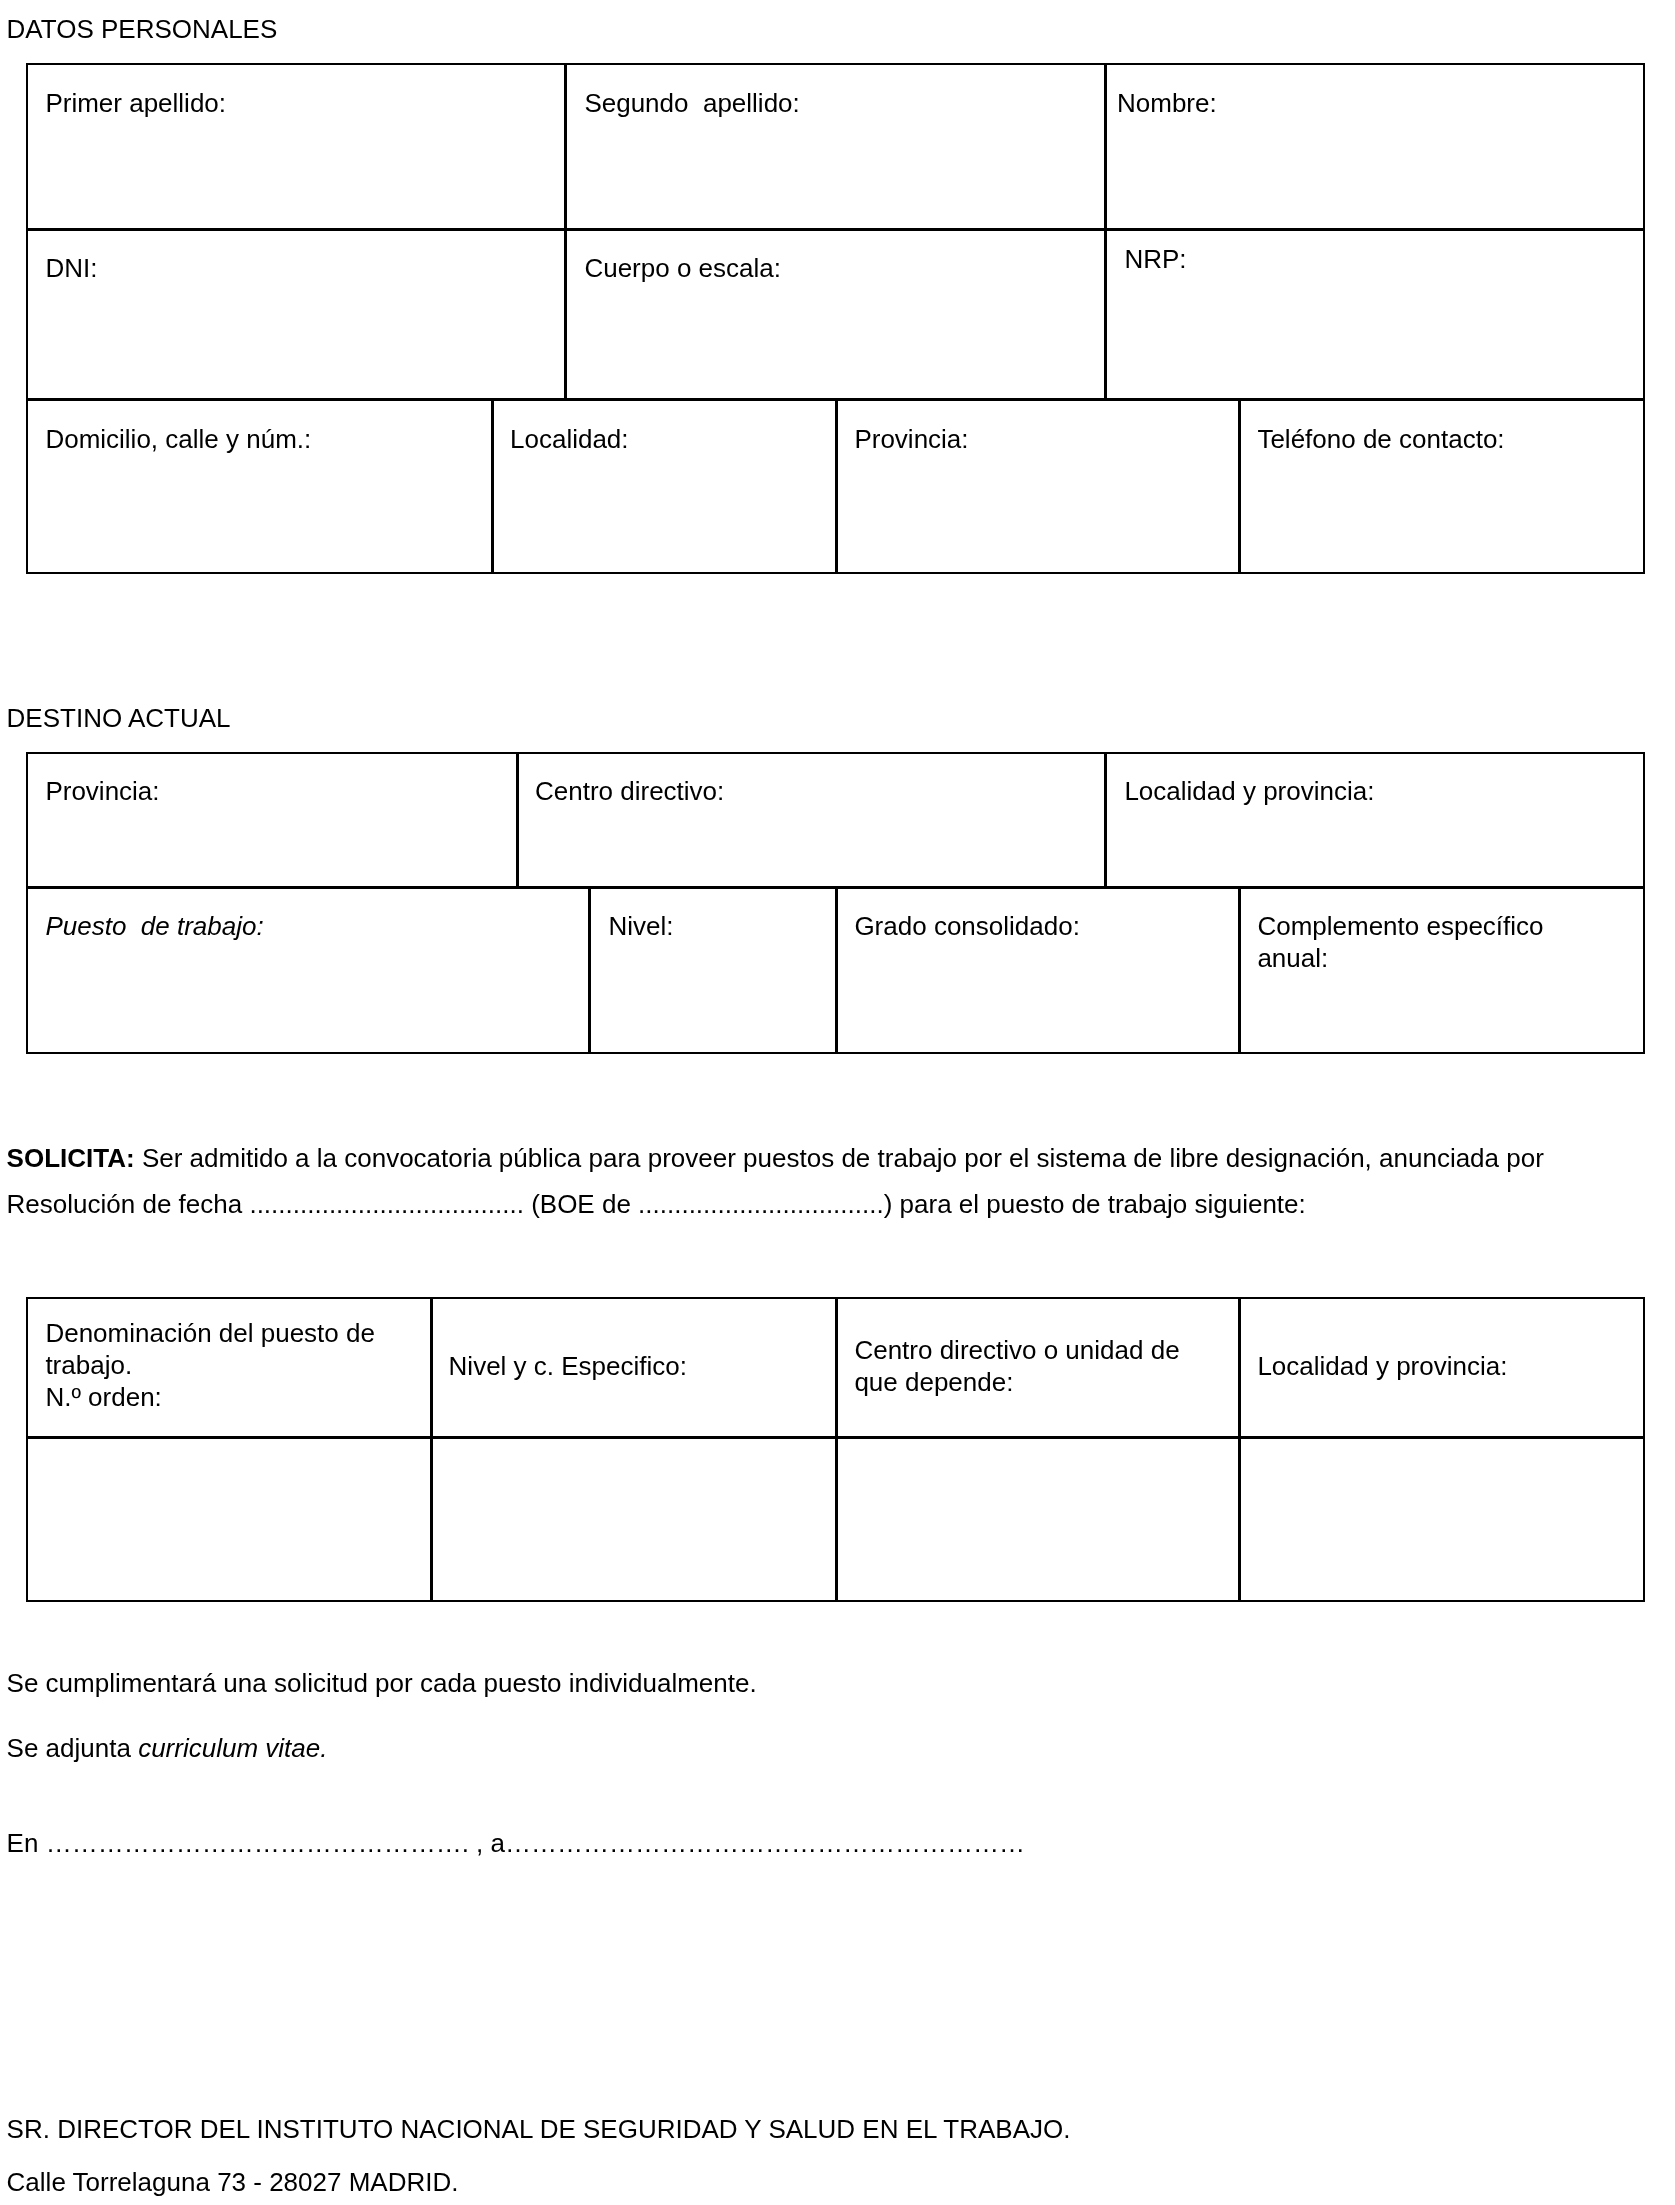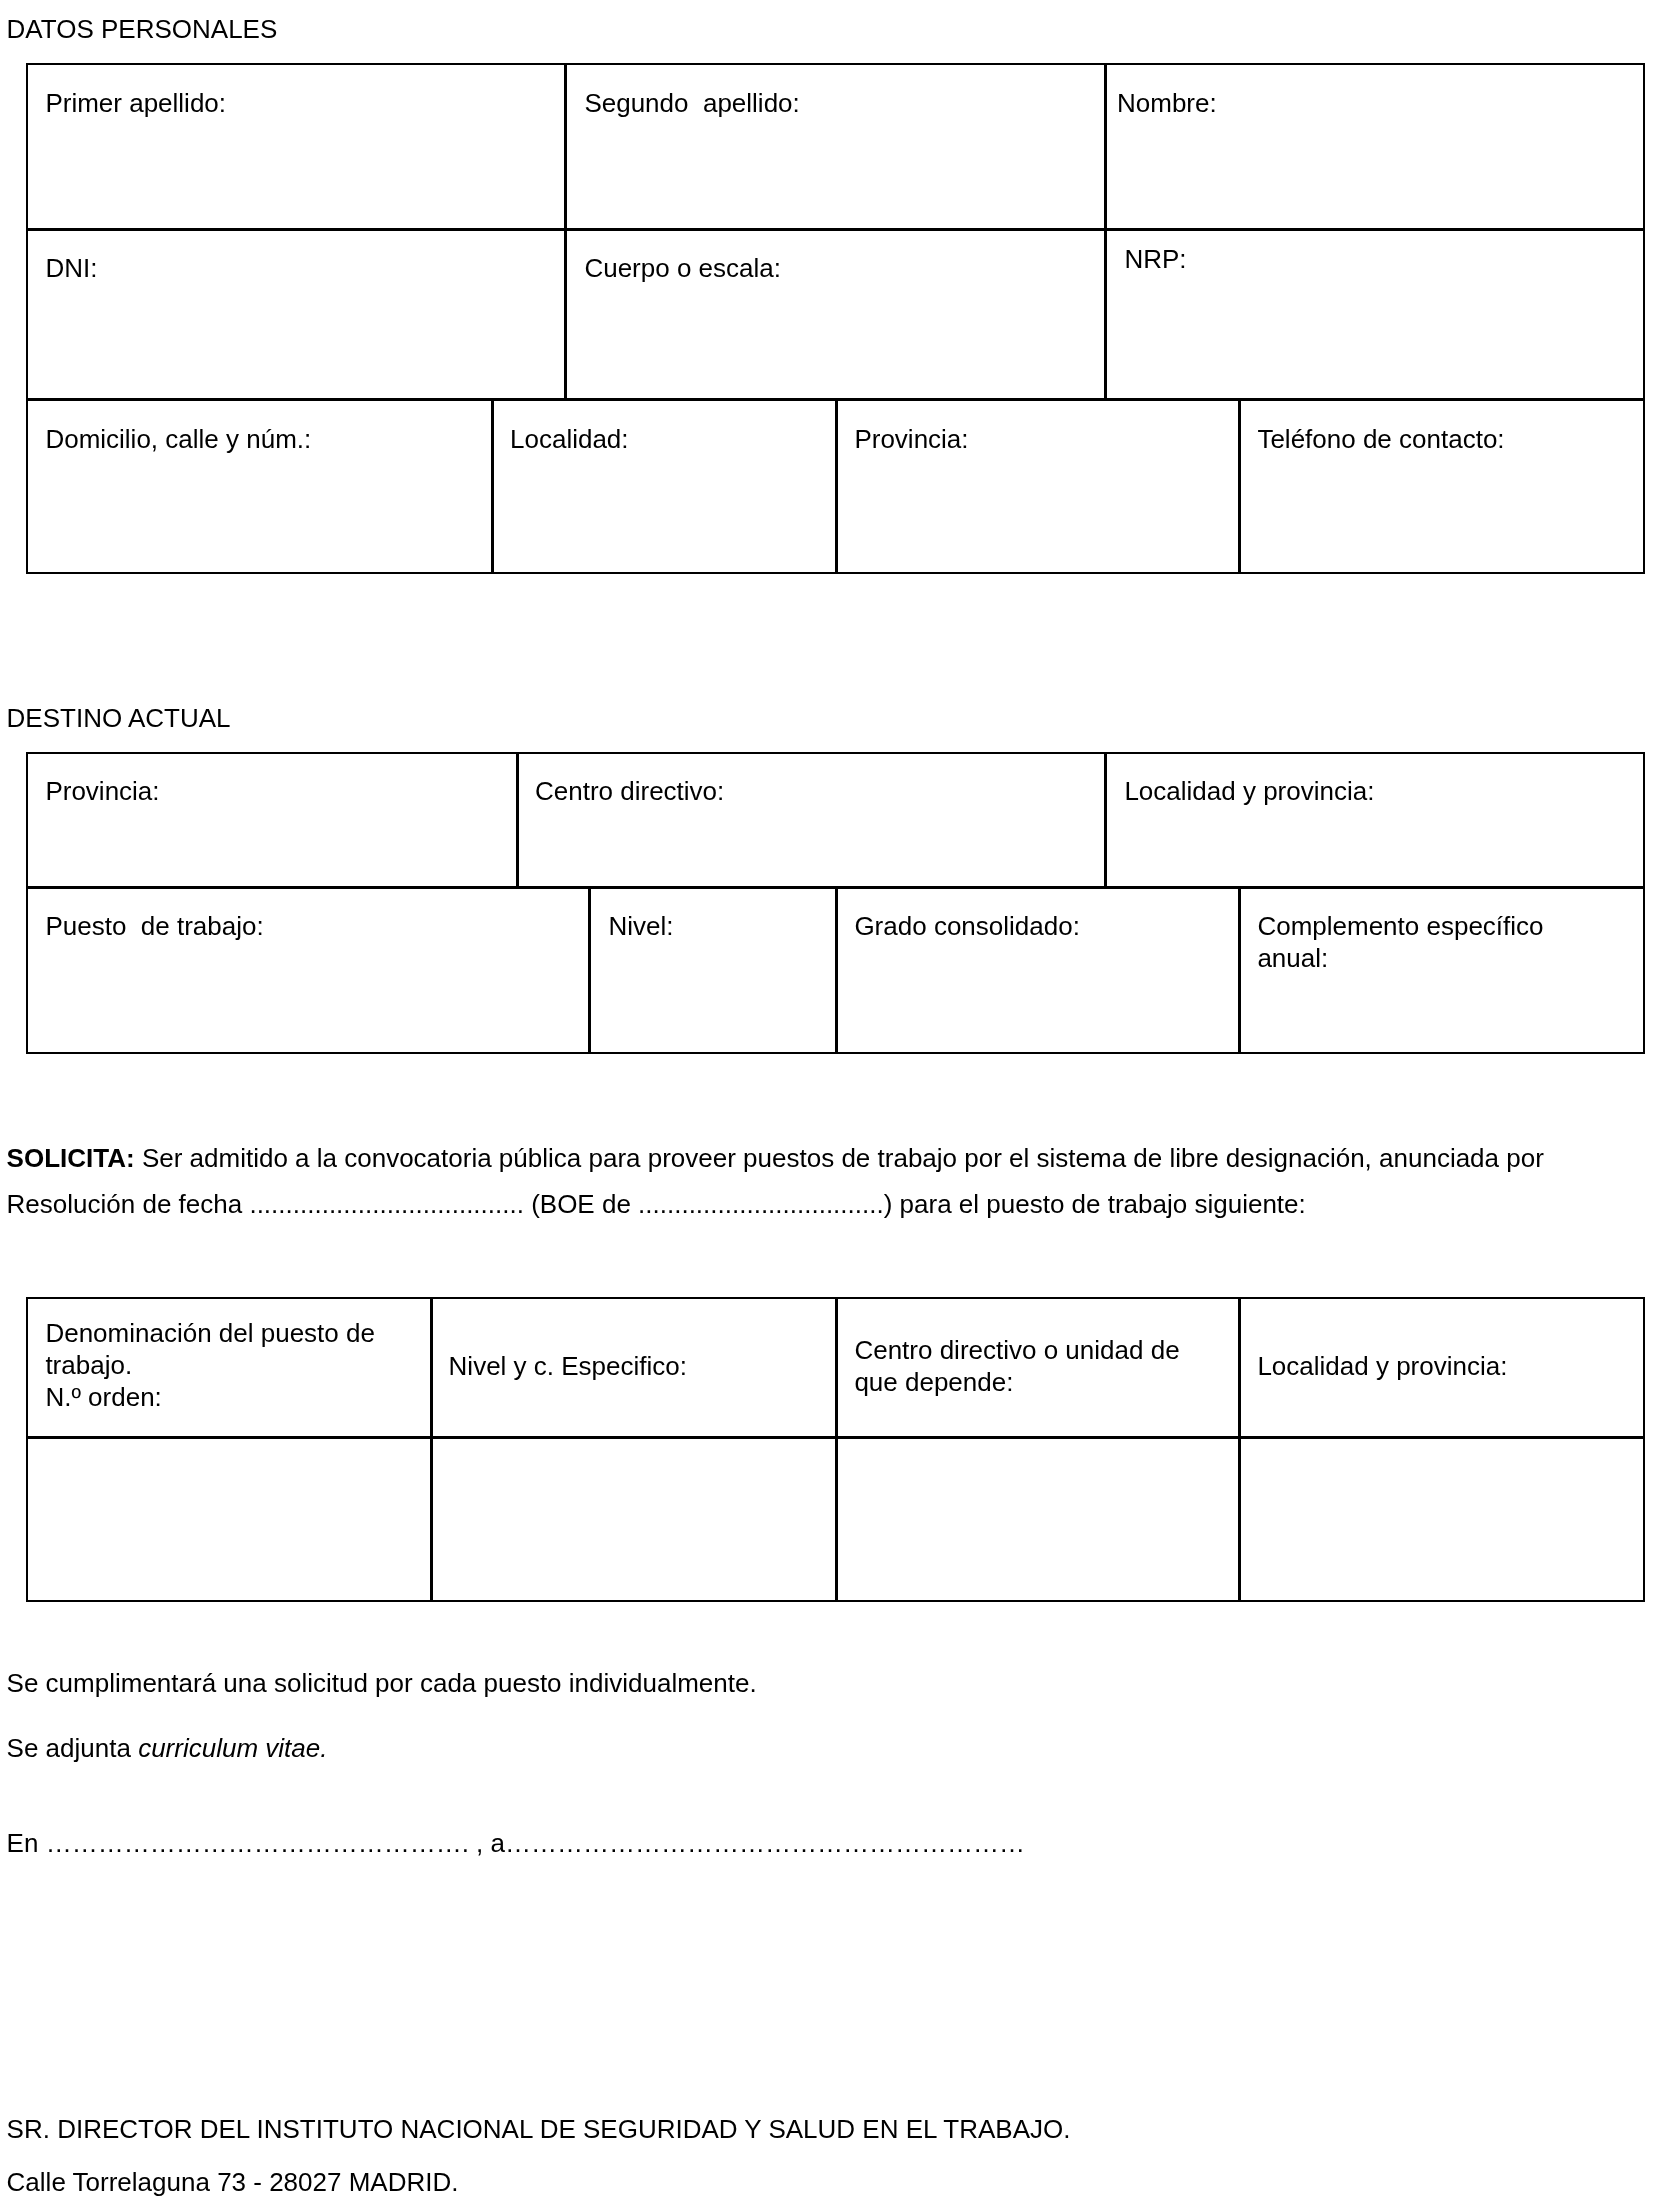--- a/index.html
+++ b/index.html
@@ -93,21 +93,21 @@
   <span class="lbl" style="left:17.4px; top:66px;"></span>
 </div>
 <div class="cell" style="left:519px; top:754px; width:586px; height:132px;">
   <span class="lbl" style="left:16px; top:21px;">Centro directivo:</span>
   <span class="lbl" style="left:16px; top:66px;"></span>
 </div>
 <div class="cell" style="left:1107px; top:754px; width:535px; height:132px;">
   <span class="lbl" style="left:17.4px; top:21px;">Localidad y provincia:</span>
   <span class="lbl" style="left:17.4px; top:66px;"></span>
 </div>
-<div class="cell" style="left:28px; top:889px; width:560px; height:162px;">
+<div class="cell" style="left:28px; top:889px; width:560px; height:162px;font-style:italic;">
   <span class="lbl" style="left:17.4px; top:21px;">Puesto  de trabajo:</span>
   <span class="lbl" style="left:17.4px; top:83px;"></span>
 </div>
 <div class="cell" style="left:591px; top:889px; width:244px; height:162px;">
   <span class="lbl" style="left:17.4px; top:21px;">Nivel:</span>
   <span class="lbl" style="left:17.4px; top:83px;"></span>
 </div>
 <div class="cell" style="left:837px; top:889px; width:401px; height:162px;">
   <span class="lbl" style="left:17.4px; top:21px;">Grado consolidado:</span>
   <span class="lbl" style="left:17.4px; top:83px;"></span>

